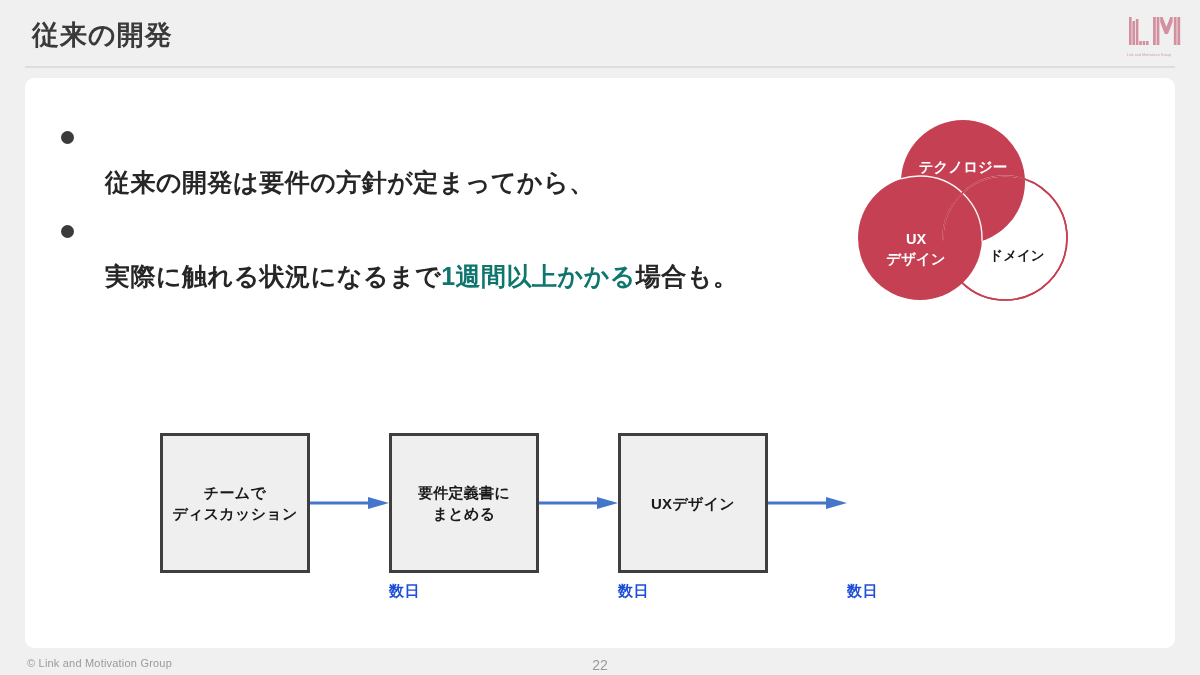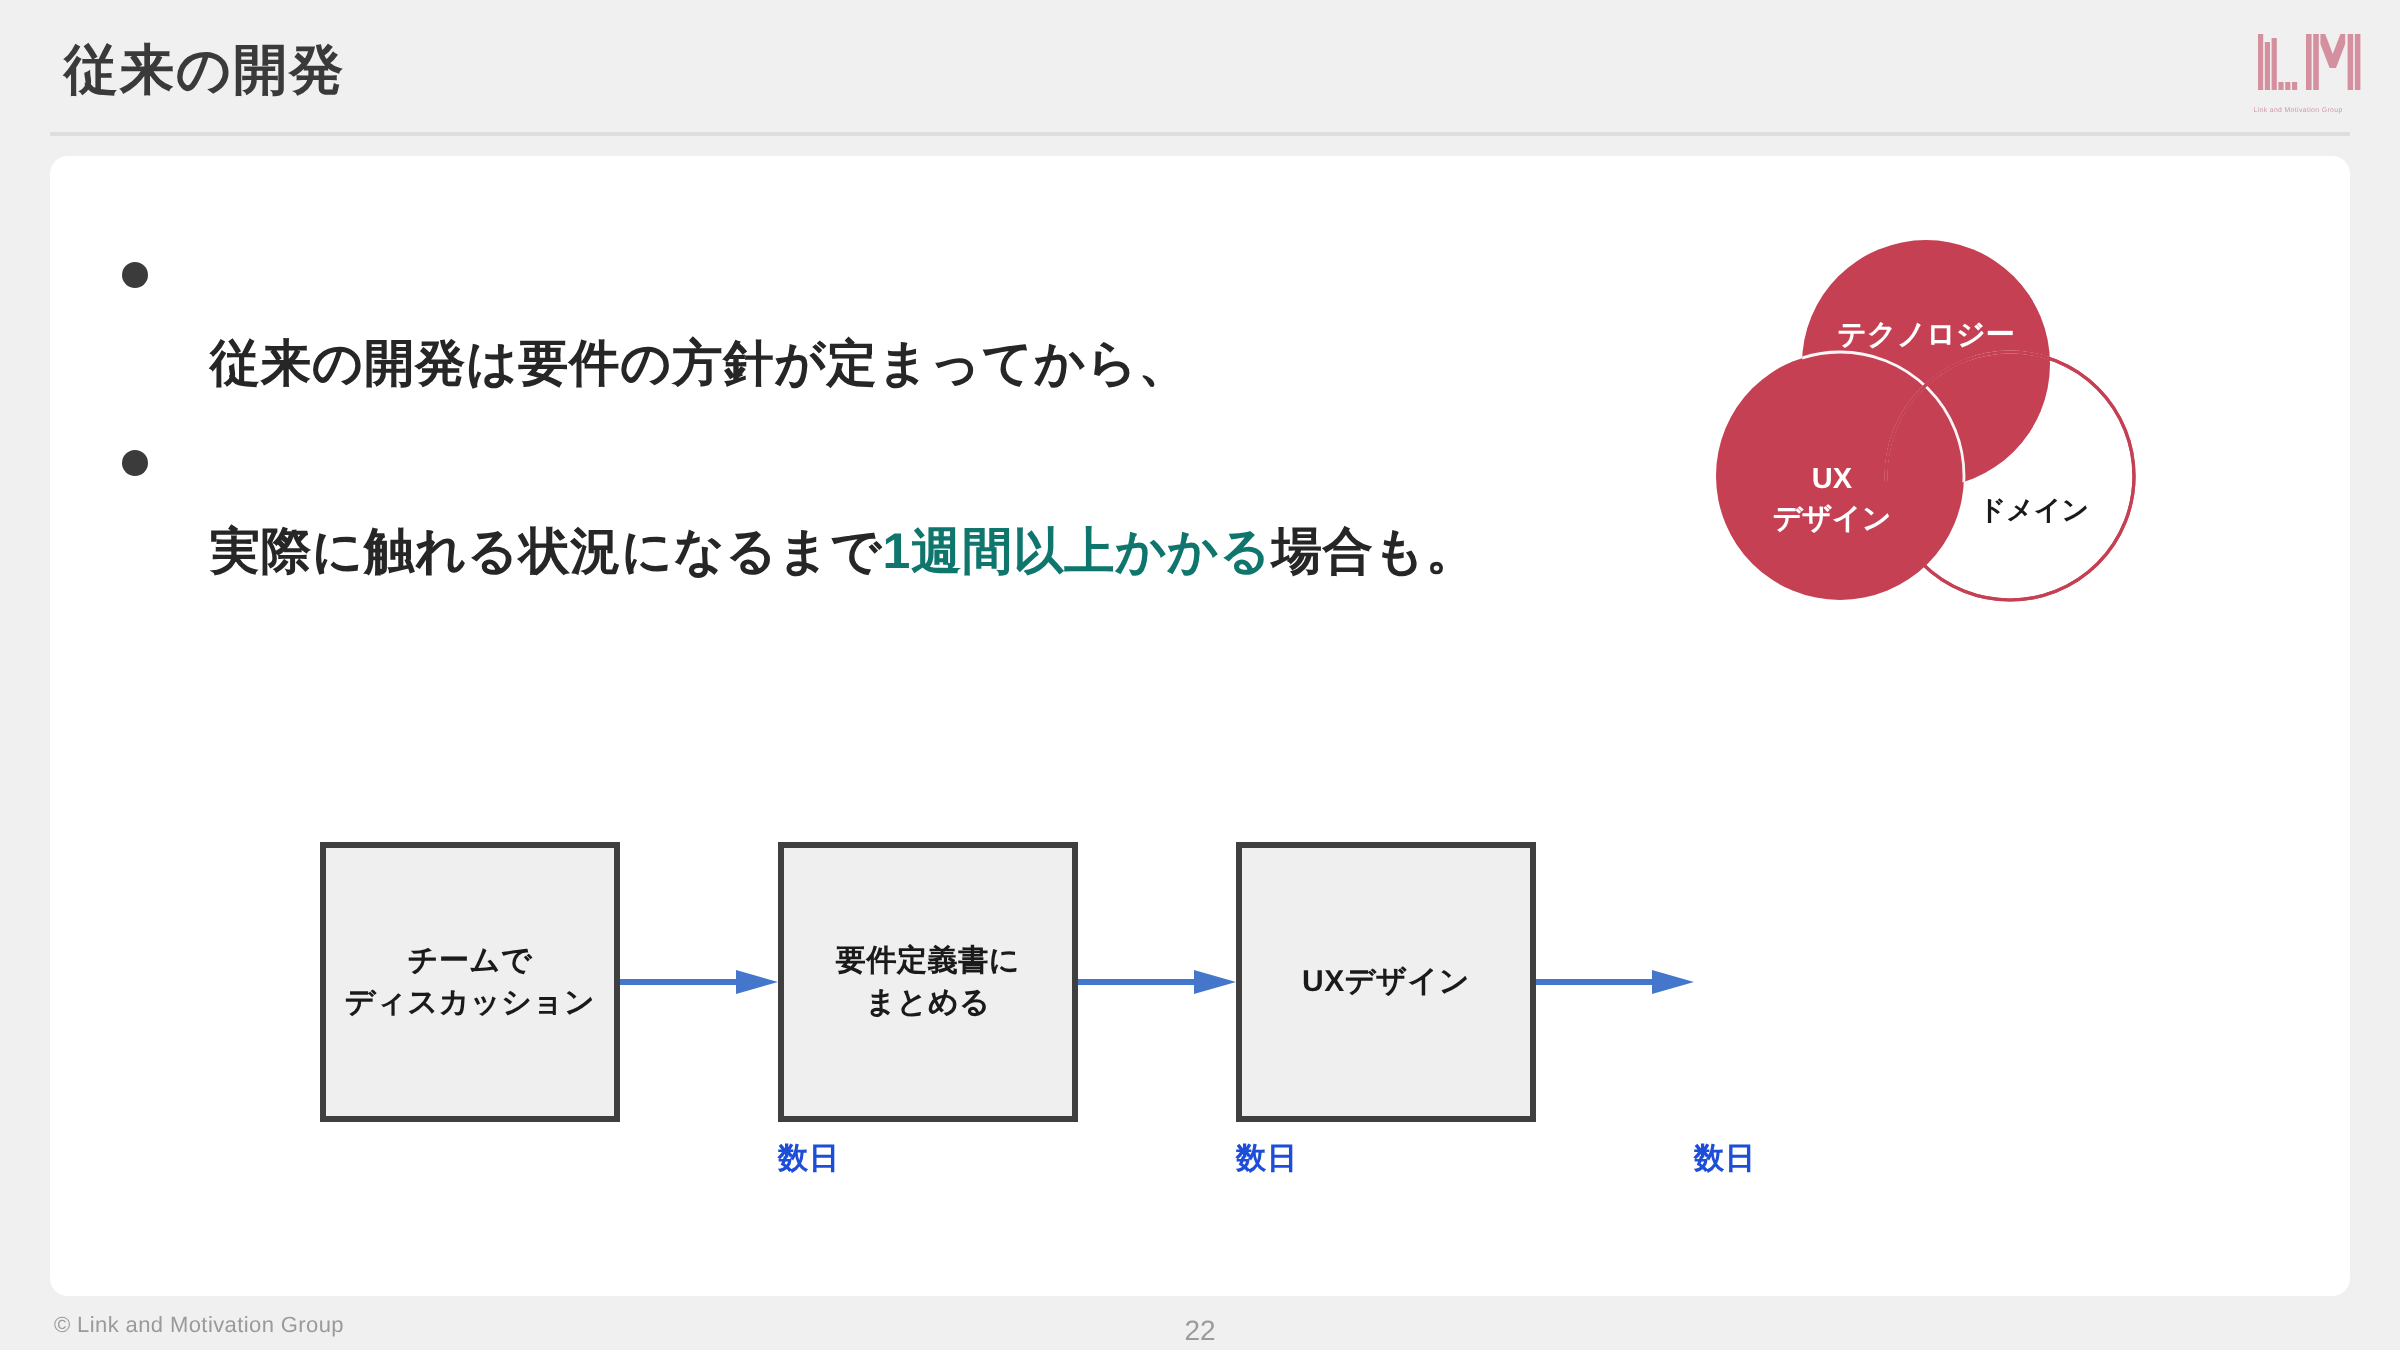--- a/index.html
+++ b/index.html
@@ -132,21 +132,21 @@
     top: 32px;
     width: 250px;
     height: 210px;
   }
   #venn svg { display: block; }
 
   
   #flow {
     position: absolute;
     left: 0;
-    top: 0;
+    top: 12px;
     width: 1150px;
     height: 570px;
     pointer-events: none;
   }
 
   .flow-box {
     position: absolute;
     top: 343px;
     width: 150px;
     height: 140px;

